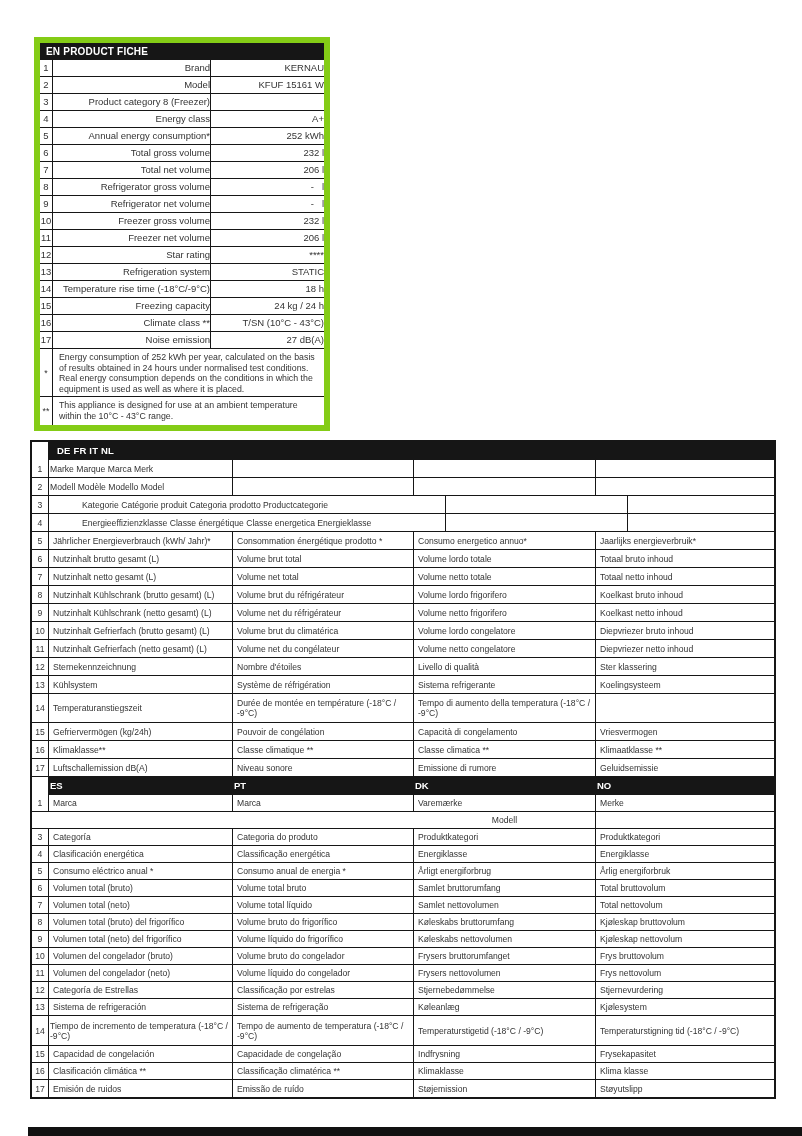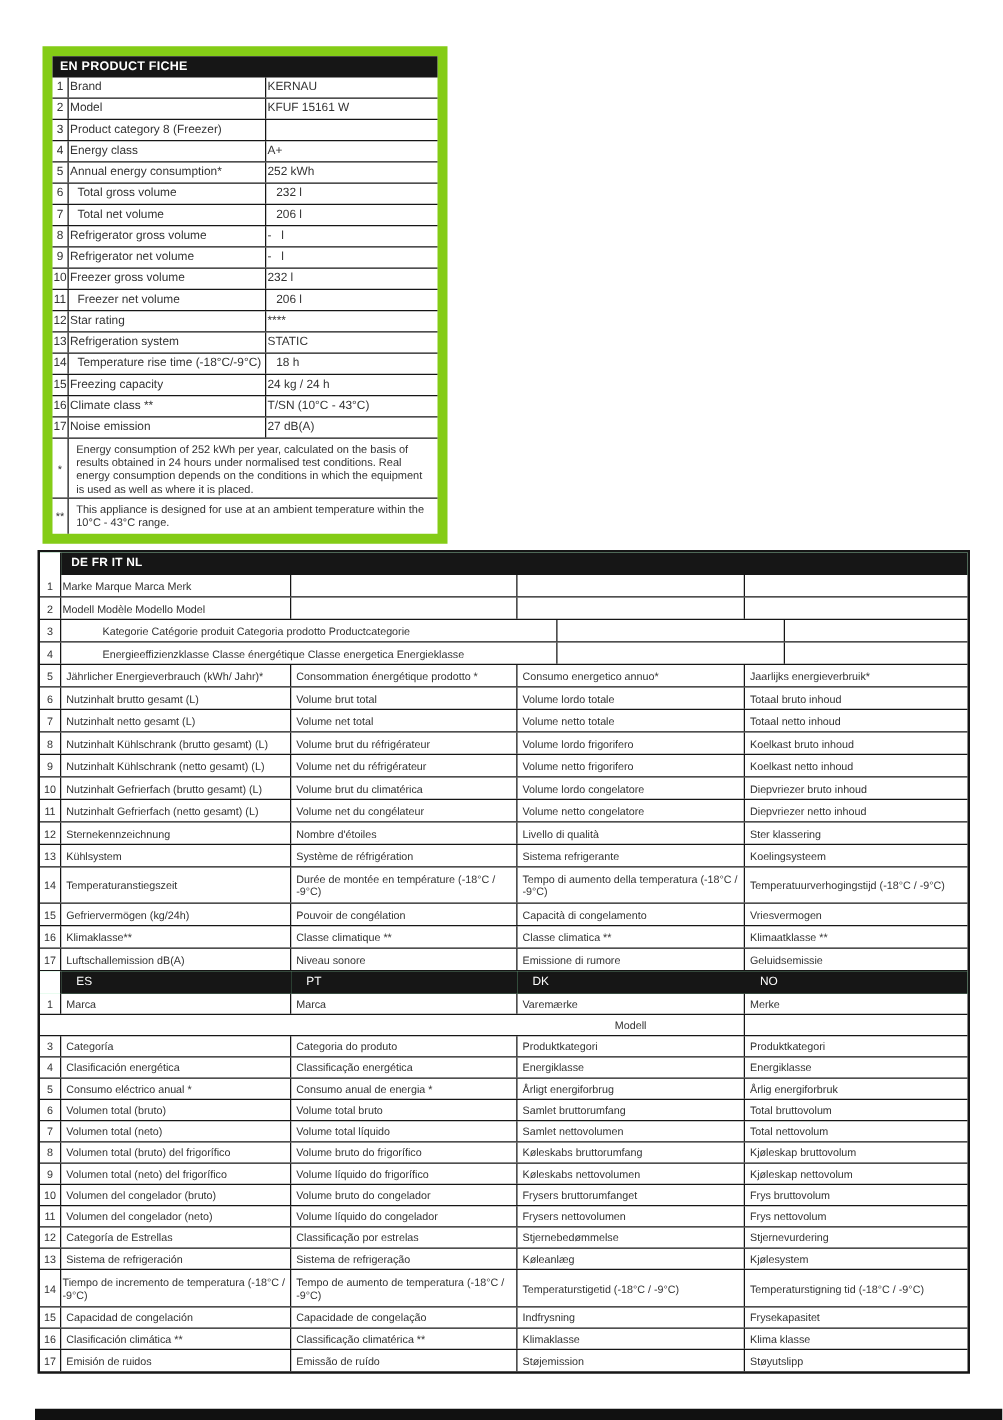--- a/index.html
+++ b/index.html
@@ -1,42 +1,42 @@
 <!DOCTYPE html>
 <html><head>
 <meta charset="utf-8">
 <style>
   * { box-sizing: border-box; margin: 0; padding: 0; }
   html,body { width: 802px; height: 1136px; background: #fff; }
   body { position: relative; font-family: "Liberation Sans", sans-serif; color: #333; }
 
   
-  #en-table { position: absolute; left: 34px; top: 37px; width: 324px; border: 8px solid #84cc16; background:#fff; }
+  #en-table { position: absolute; left: 34px; top: 37px; width: 296px; border: 6px solid #84cc16; background:#fff; }
   .tbar { height: 17px; background: #161616; color: #fff; font-weight: bold; font-size: 10px; line-height: 17px; padding-left: 6px; letter-spacing: .2px; }
   .r { display: flex; height: 17px; border-bottom: 1px solid #161616; font-size: 9.5px; }
-  .c { overflow: hidden; line-height: 15.5px; white-space: nowrap; }
+  .c { overflow: hidden; line-height: 15.5px; white-space: nowrap; text-align: right; }
   .num { width: 13px; flex: none; border-right: 1px solid #161616; text-align: center; }
   .lab { width: 158px; flex: none; border-right: 1px solid #161616; }
   .val { flex: 1; white-space: pre; }
   .tight { padding-left: 1px; }
   .pad  { padding-left: 7px; }
   .pad2 { padding-left: 8px; }
   .fn { display: flex; border-bottom: 1px solid #161616; font-size: 8.8px; }
   .fn:last-child { border-bottom: none; }
   .fn1 { height: 48px; }
   .fn2 { height: 28px; }
   .fnum { width: 13px; flex: none; border-right: 1px solid #161616; display: flex; align-items: center; justify-content: center; }
   .ftxt { flex: 1; padding: 3px 4px 2px 6px; line-height: 10.5px; overflow: hidden; white-space: normal; }
 
   
   #ml-table { position: absolute; left: 30px; top: 440px; width: 746px; border: 2px solid #161616; background:#fff; }
-  .hrow, .h2row { display: flex; height: 18px; background: #86efac; }
+  .hrow, .h2row { display: flex; height: 18px; background: #f97316; }
   .hnum { width: 17px; flex: none; border-right: 1px solid #161616; background: #fff; }
   .hbar { flex: 1; background: #161616; color: #fff; font-weight: bold; font-size: 9.5px; line-height: 18px; padding-left: 8px; letter-spacing: .2px; }
-  .hcell { background: #161616; color: #fff; font-weight: normal; font-size: 9.5px; line-height: 18px; padding-left: 12px; flex: none; }
+  .hcell { background: #161616; color: #fff; font-weight: bold; font-size: 9.5px; line-height: 18px; padding-left: 1px; flex: none; }
   .w1 { width: 184px; } .w2 { width: 181px; } .w3 { width: 182px; } .w4 { flex: 1; }
 
   .mr { display: flex; border-bottom: 1px solid #161616; font-size: 8.6px; }
   #ml1-body .mr { height: 18px; }
   #ml1-body .mr.tall { height: 29px; }
   #ml2-body .mr { height: 17px; }
   #ml2-body .mr.tall { height: 30px; }
   #ml2-body .mr:last-child { border-bottom: none; }
   .mc { display: flex; align-items: center; overflow: hidden; border-right: 1px solid #161616; line-height: 10px; white-space: nowrap; }
   .mr.tall .mc { white-space: normal; }
@@ -250,21 +250,20 @@
         <div class="mc mc1 padm">Kühlsystem</div>
         <div class="mc mc2 padm">Système de réfrigération</div>
         <div class="mc mc3 padm">Sistema refrigerante</div>
         <div class="mc mc4 padm">Koelingsysteem</div>
       </div>
       <div class="mr tall">
         <div class="mc mnum">14</div>
         <div class="mc mc1 padm">Temperaturanstiegszeit</div>
         <div class="mc mc2 padm">Durée de montée en température (-18°C / -9°C)</div>
         <div class="mc mc3 padm">Tempo di aumento della temperatura (-18°C / -9°C)</div>
-        <div class="mc mc4 padm">Temperatuurverhogingstijd (-18°C / -9°C)</div>
       </div>
       <div class="mr">
         <div class="mc mnum">15</div>
         <div class="mc mc1 padm">Gefriervermögen (kg/24h)</div>
         <div class="mc mc2 padm">Pouvoir de congélation</div>
         <div class="mc mc3 padm">Capacità di congelamento</div>
         <div class="mc mc4 padm">Vriesvermogen</div>
       </div>
       <div class="mr">
         <div class="mc mnum">16</div>

